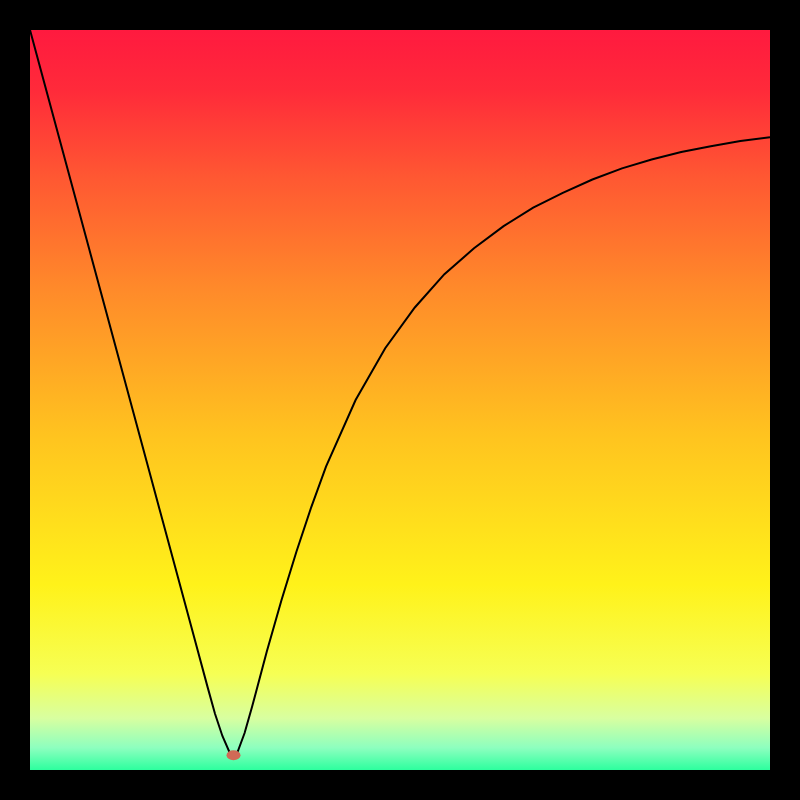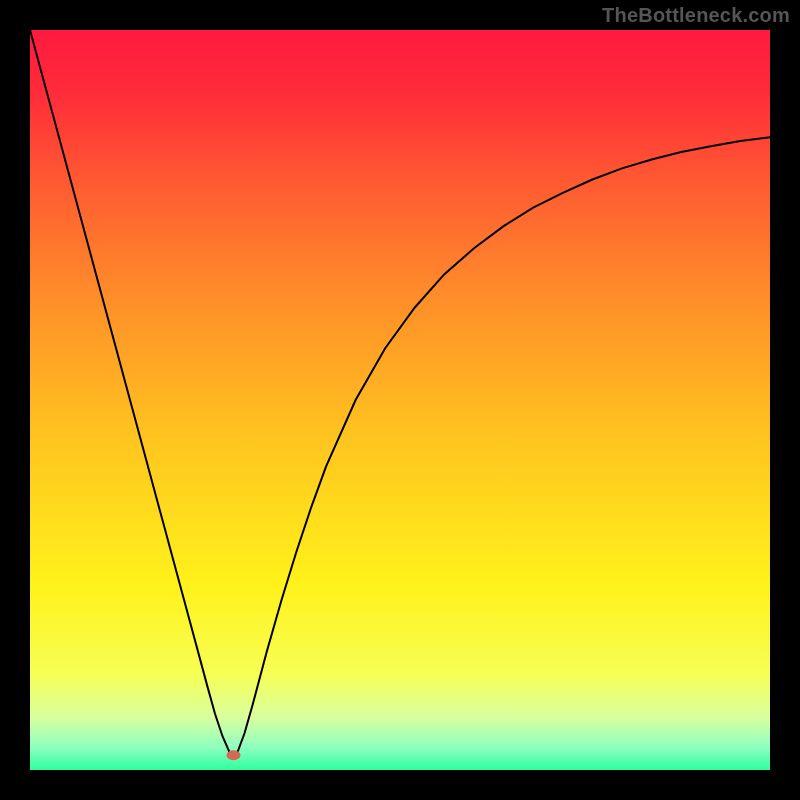--- a/index.html
+++ b/index.html
@@ -42,21 +42,20 @@
     width: 740px;
     height: 740px;
     display: block;
   }
 </style>
 </head>
 <body>
 
 <div class="frame">
 
-  <div class="watermark">TheBottleneck.com</div>
 
   <div class="plot-outer">
     <svg class="heat" viewBox="0 0 740 740" preserveAspectRatio="none">
       <defs>
         <linearGradient id="bg-grad" x1="0" y1="0" x2="0" y2="1">
             <stop offset="0%" stop-color="#ff1a3f"></stop>
             <stop offset="8%" stop-color="#ff2a3a"></stop>
             <stop offset="20%" stop-color="#ff5832"></stop>
             <stop offset="35%" stop-color="#ff8a2a"></stop>
             <stop offset="55.00000000000001%" stop-color="#ffc41f"></stop>

